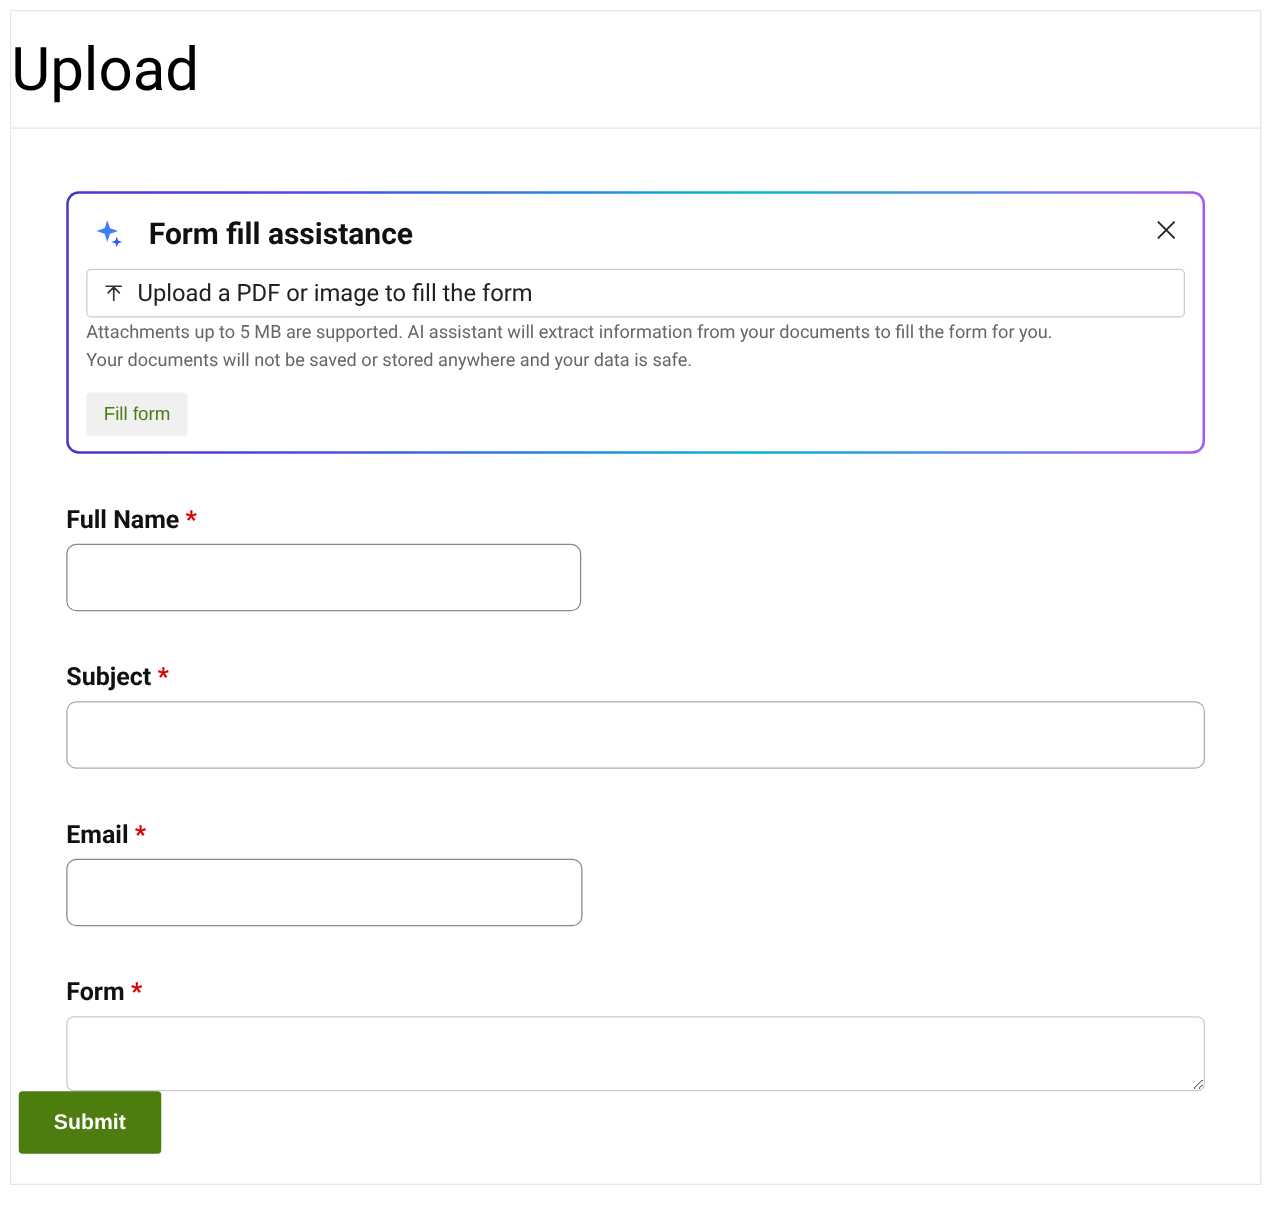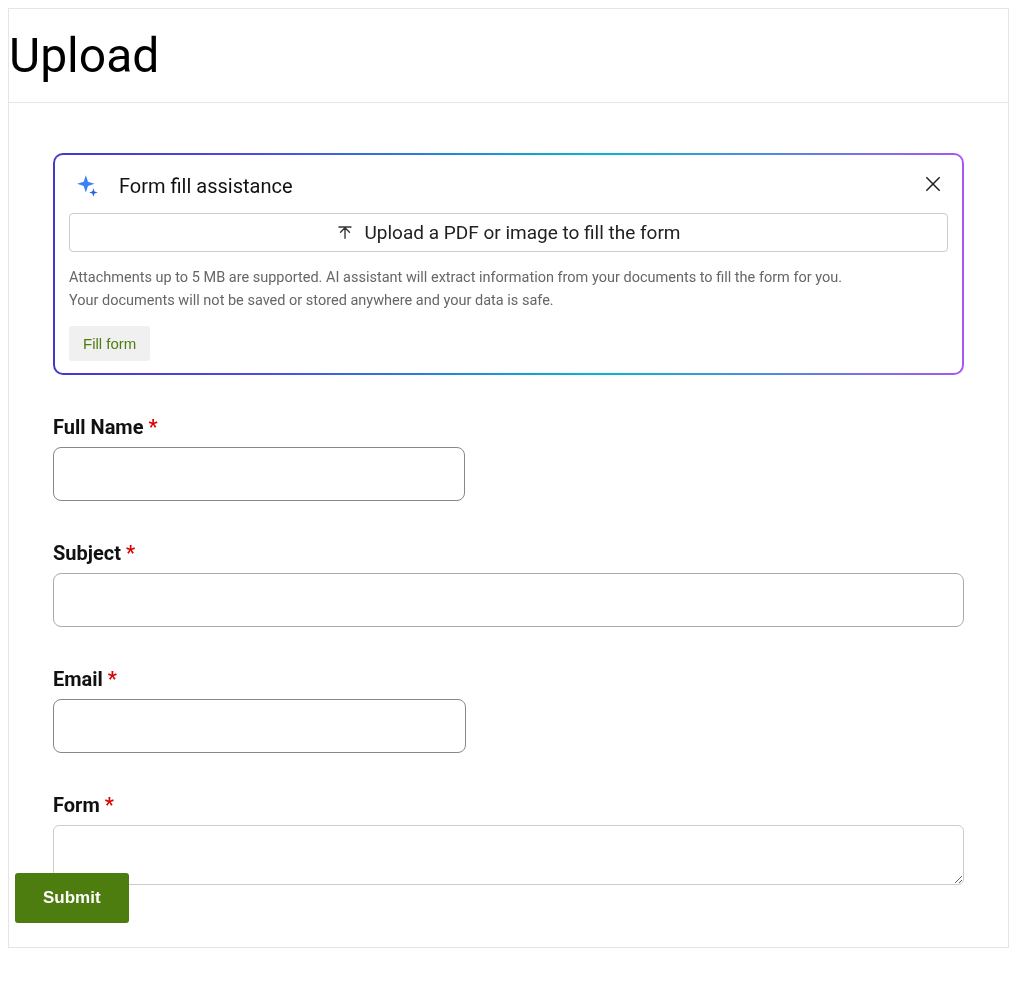--- a/index.html
+++ b/index.html
@@ -47,22 +47,22 @@
       gap: 18px;
       margin-bottom: 14px;
     }
     .sparkle-icon {
       width: 26px;
       height: 26px;
       position: relative;
       margin-left: 6px;
     }
     .assistance-title {
-      font-size: 20px;
-      font-weight: 400;
+      font-size: 24px;
+      font-weight: 700;
       color: #111;
     }
     .close-btn {
       position: absolute;
       top: 18px;
       right: 18px;
       width: 22px;
       height: 22px;
       cursor: pointer;
       display: flex;
@@ -70,23 +70,22 @@
       justify-content: center;
     }
     .upload-box {
       border: 1px solid #ccc;
       border-radius: 4px;
       padding: 7px 12px;
       display: flex;
       align-items: center;
       gap: 10px;
       cursor: pointer;
-      margin-bottom: 14px;
-      background: #fff;
-      justify-content: center;
+      margin-bottom: 0;
+      background: #fff;
     }
     .upload-text {
       font-size: 19px;
       color: #212121;
     }
     .helper-text {
       font-size: 14.5px;
       color: #666;
       line-height: 1.6;
       margin-bottom: 14px;

